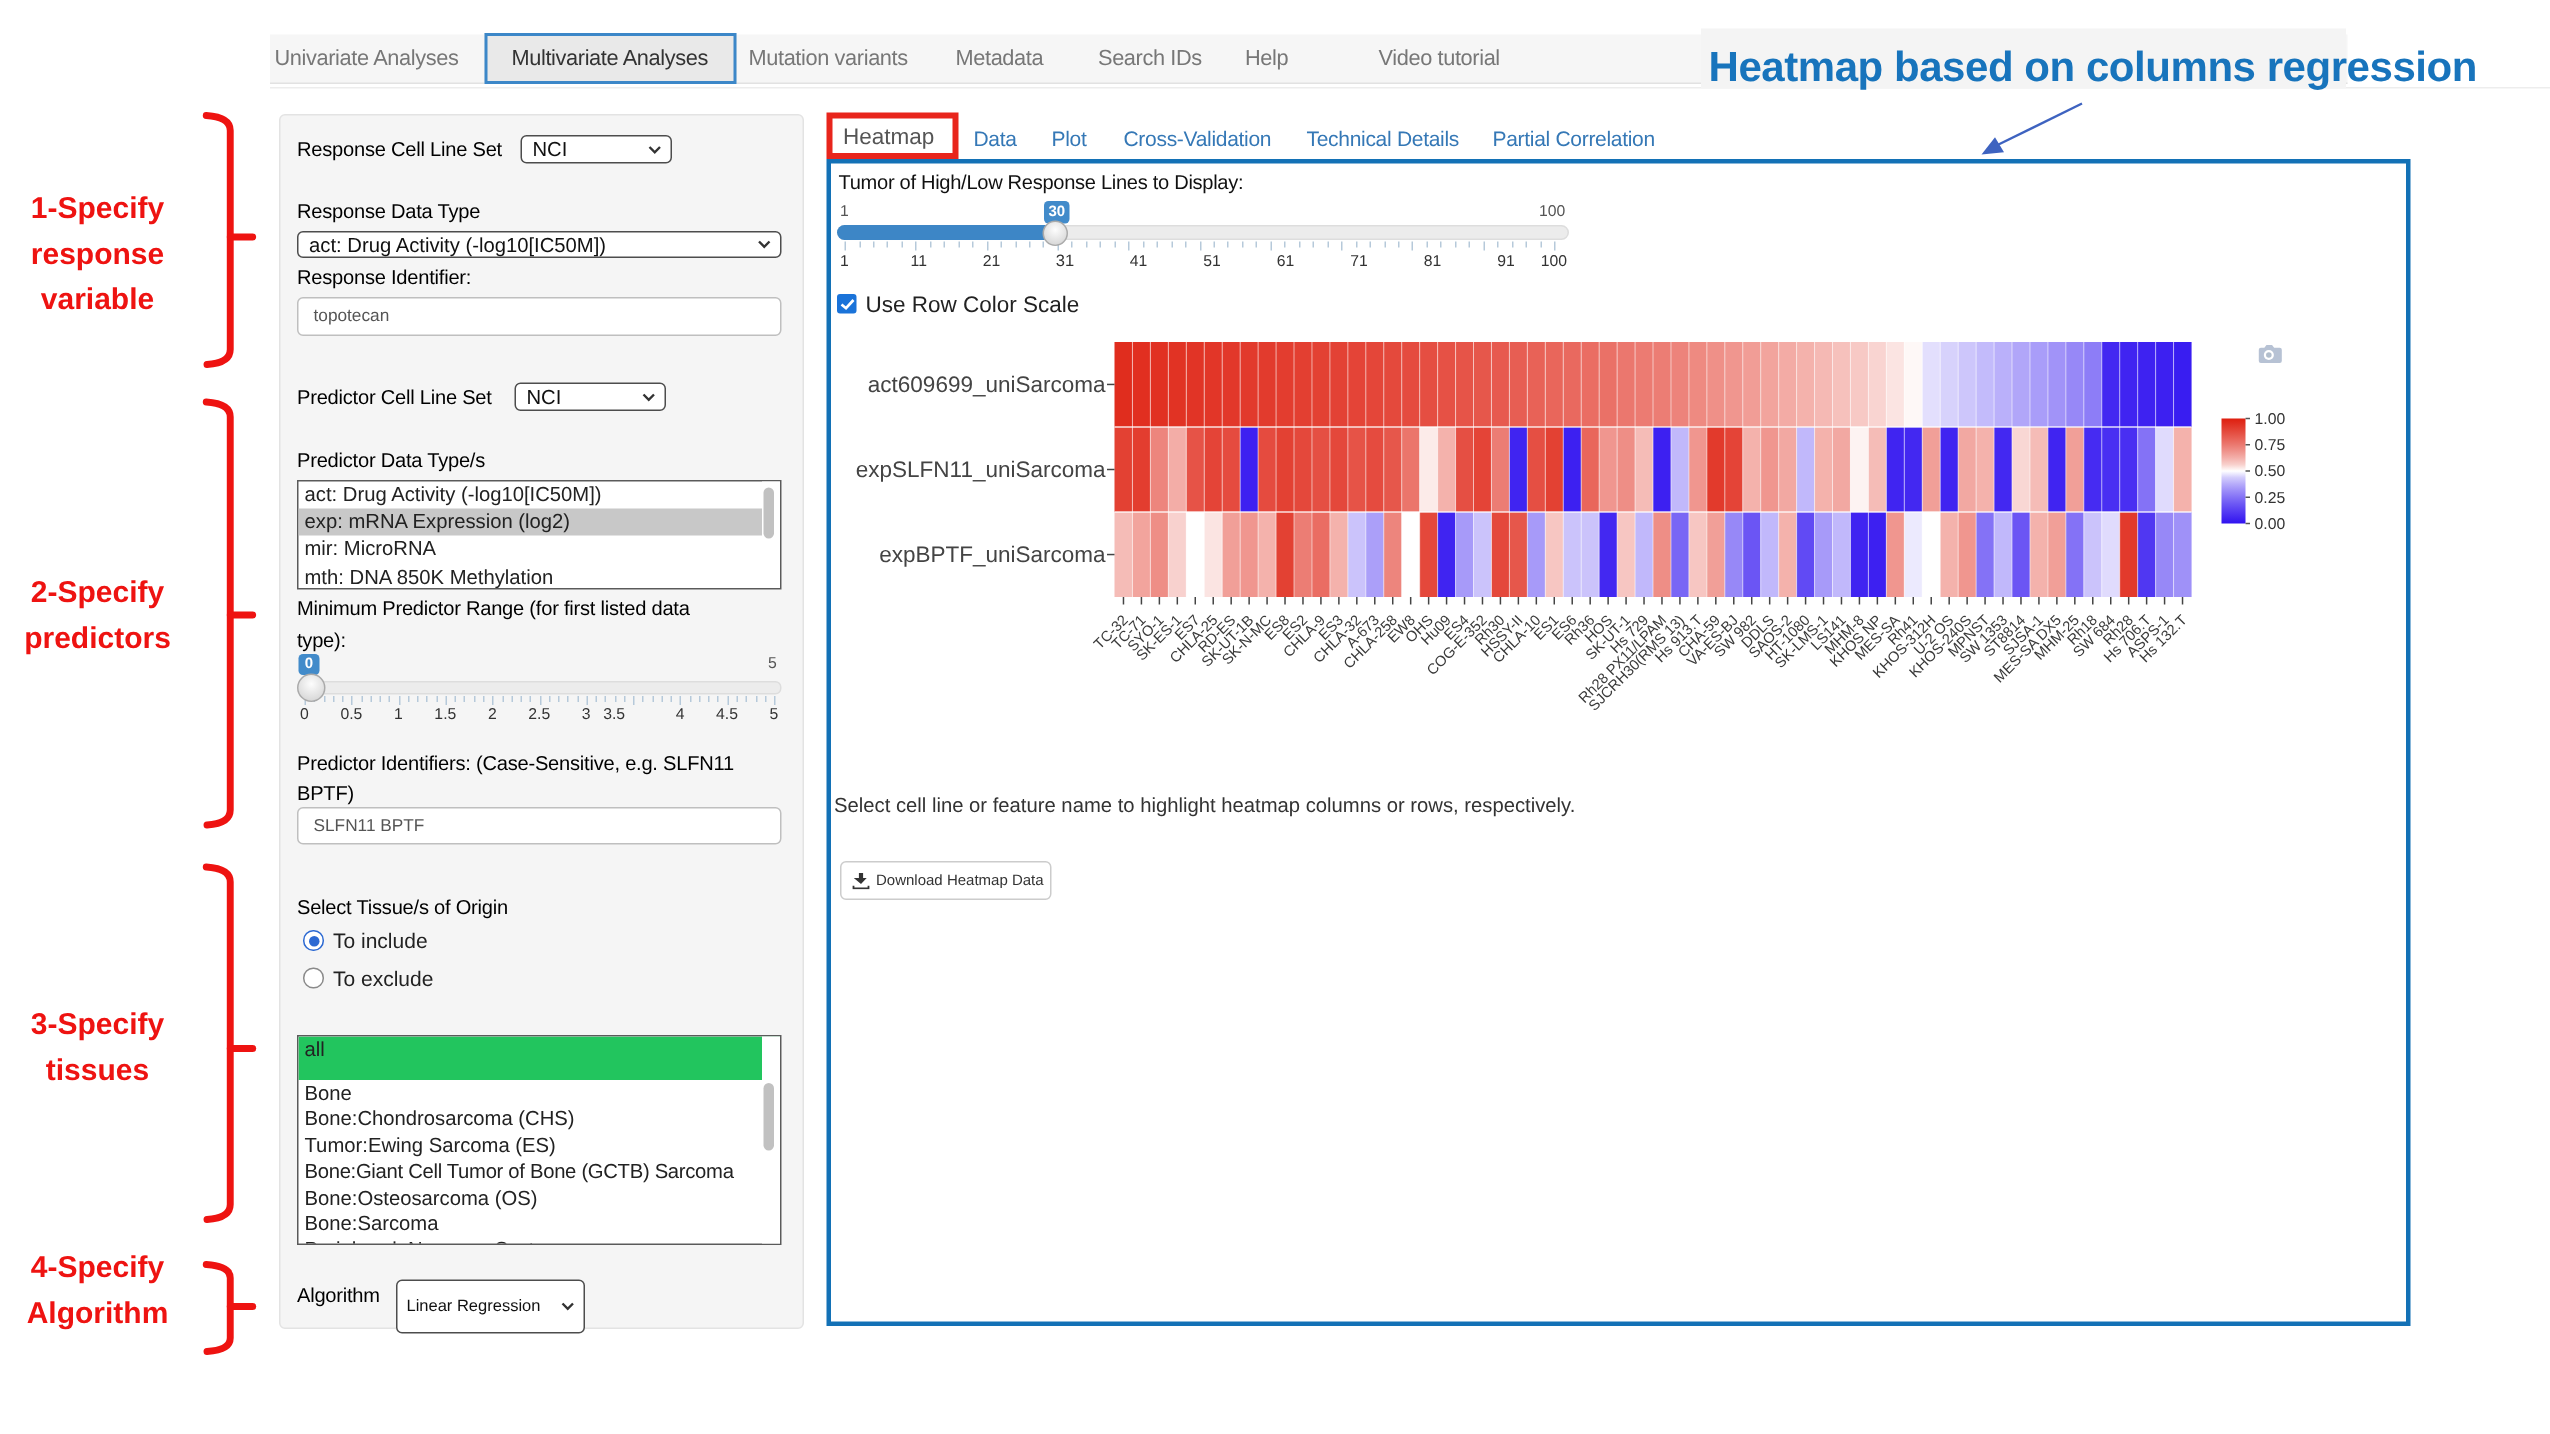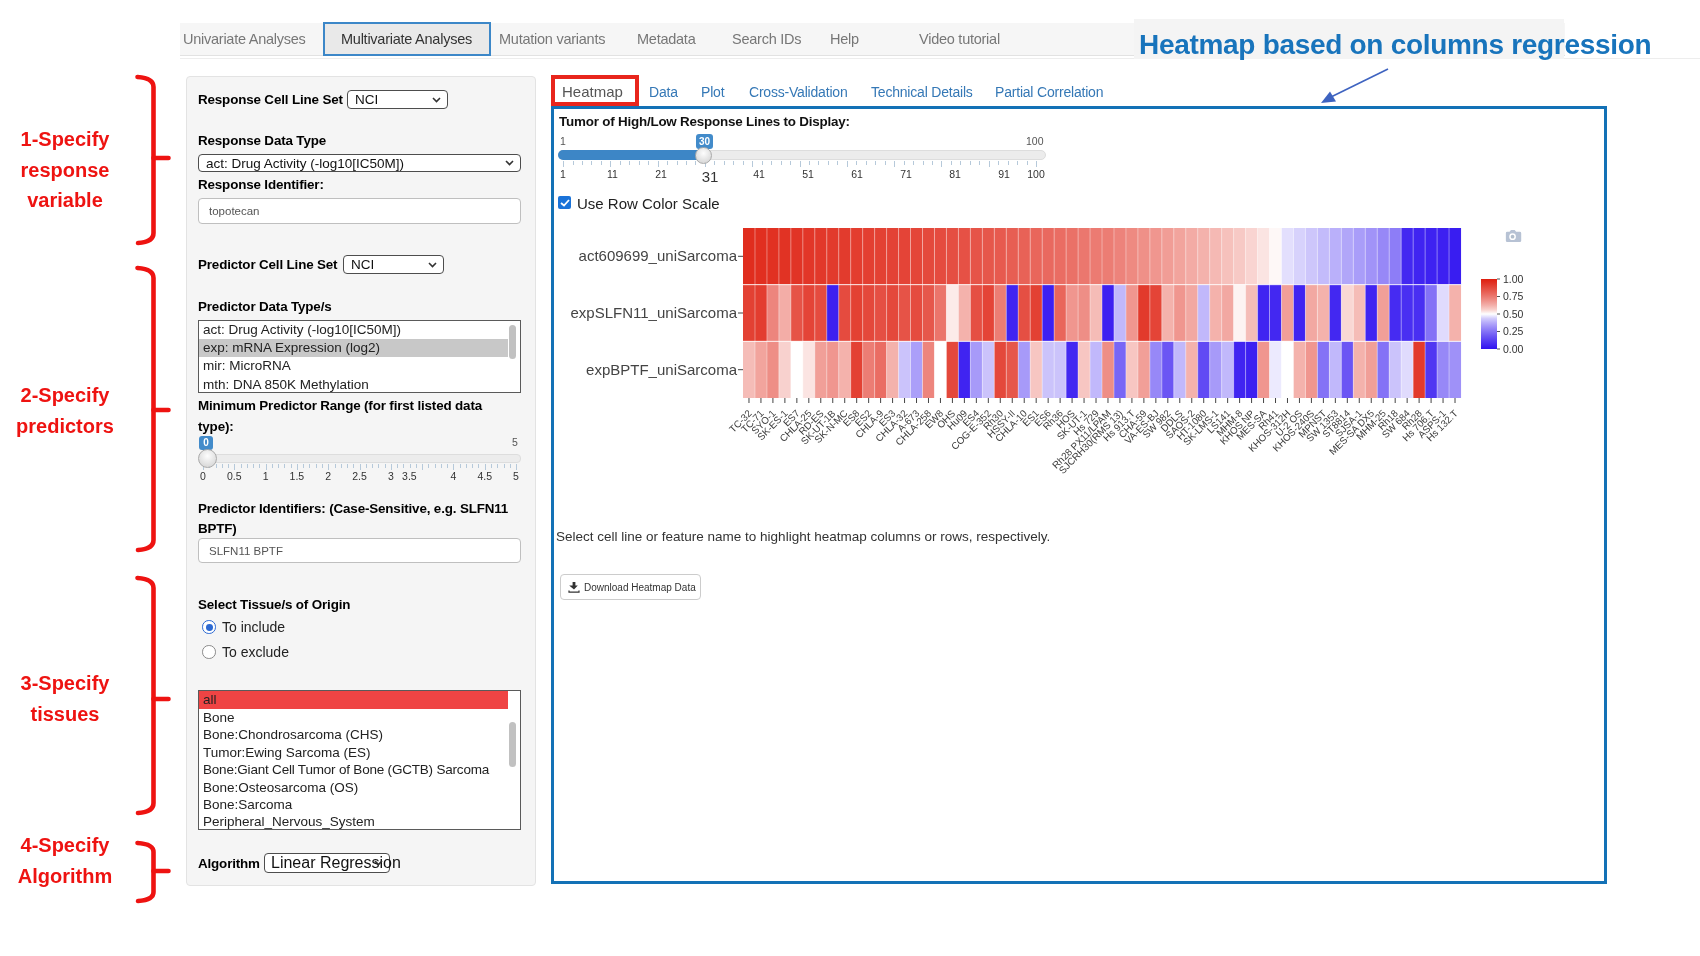--- a/index.html
+++ b/index.html
@@ -1,17 +1,17 @@
 <!DOCTYPE html>
 <html><head><meta charset="utf-8"><title>page</title>
 <style>
 *{margin:0;padding:0;box-sizing:border-box}
 body{font-family:"Liberation Sans",sans-serif;background:#fff;width:1700px;height:956px;position:relative;overflow:hidden}
 .abs{position:absolute}
-.lab{position:absolute;font-weight:bold;font-size:13.4px;letter-spacing:-0.15px;color:#000}
+.lab{position:absolute;font-weight:normal;font-size:13.4px;letter-spacing:-0.15px;color:#000}
 .sel{position:absolute;background:#fff;border:1px solid #4d4d4d;border-radius:4px;font-size:13.5px;color:#111;display:flex;align-items:center;padding-left:7px;white-space:nowrap}
 .chev{position:absolute;right:6px;top:50%;margin-top:-3px;width:9px;height:6px}
 .inp{position:absolute;background:#fff;border:1px solid #bfbfbf;border-radius:4px;font-size:11.5px;color:#555;display:flex;align-items:center;padding-left:10px}
 .lbox{position:absolute;background:#fff;border:1px solid #5a5a5a;overflow:hidden}
 .li{font-size:13.5px;color:#222;padding-left:4px;white-space:nowrap}
 .red{color:#ee1311;font-weight:bold;font-size:20px;line-height:30.5px;text-align:center;position:absolute}
 .nv{position:absolute;font-size:14.5px;letter-spacing:-0.25px;color:#777;top:31px}
 .tab{position:absolute;font-size:14px;letter-spacing:-0.2px;color:#3578b6;top:84px}
 </style></head><body>
 
@@ -137,33 +137,33 @@
 <div style="position:absolute;left:516.0px;top:470px;width:40px;margin-left:-20px;text-align:center;font-size:10.5px;color:#333">5</div>
 <div class="lab" style="left:198px;top:499px;width:330px;line-height:20px">Predictor Identifiers: (Case-Sensitive, e.g. SLFN11<br>BPTF)</div>
 <div class="inp" style="left:198px;top:538px;width:323px;height:25px">SLFN11 BPTF</div>
 <div class="lab" style="left:198px;top:597px">Select Tissue/s of Origin</div>
 <div class="abs" style="left:202px;top:620px;width:13.5px;height:13.5px;border:1.5px solid #2c69d2;border-radius:50%;background:#fff"></div>
 <div class="abs" style="left:205.8px;top:623.8px;width:6.9px;height:6.9px;background:#2c69d2;border-radius:50%"></div>
 <div class="abs" style="left:222px;top:619px;font-size:14px;color:#222">To include</div>
 <div class="abs" style="left:202px;top:645px;width:13.5px;height:13.5px;border:1.5px solid #8a8a8a;border-radius:50%;background:#fff"></div>
 <div class="abs" style="left:222px;top:644px;font-size:14px;color:#222">To exclude</div>
 <div class="lbox" style="left:198px;top:690px;width:323px;height:140px">
-<div class="li" style="height:18px;line-height:17.4px;background:#ef4444">all</div>
+<div class="li" style="height:29px;line-height:17.4px;background:#22c55e">all</div>
 <div class="li" style="height:17.4px;line-height:17.4px">Bone</div>
 <div class="li" style="height:17.4px;line-height:17.4px">Bone:Chondrosarcoma (CHS)</div>
 <div class="li" style="height:17.4px;line-height:17.4px">Tumor:Ewing Sarcoma (ES)</div>
 <div class="li" style="height:17.4px;line-height:17.4px;letter-spacing:-0.2px">Bone:Giant Cell Tumor of Bone (GCTB) Sarcoma</div>
 <div class="li" style="height:17.4px;line-height:17.4px">Bone:Osteosarcoma (OS)</div>
 <div class="li" style="height:17.4px;line-height:17.4px">Bone:Sarcoma</div>
 <div class="li" style="height:17.4px;line-height:17.4px">Peripheral_Nervous_System</div>
 </div>
 <div class="abs" style="left:508px;top:691px;width:12px;height:138px;background:#fff"></div>
 <div class="abs" style="left:509px;top:722px;width:7px;height:45px;background:#c1c1c1;border-radius:4px"></div>
 <div class="lab" style="left:198px;top:856px">Algorithm</div>
-<div class="sel" style="left:264px;top:853px;width:126px;height:20px;font-size:16px;padding-left:6px">Linear Regression<svg class="chev" viewBox="0 0 9 6">
+<div class="sel" style="left:264px;top:853px;width:126px;height:36px;font-size:11px;padding-left:6px">Linear Regression<svg class="chev" viewBox="0 0 9 6">
       <path d="M1,1 L4.5,4.5 L8,1" fill="none" stroke="#333" stroke-width="1.6"></path>
     </svg></div>
 
 <div class="abs" style="left:551px;top:106px;width:1056px;height:778px;border:3px solid #1371b6"></div>
 <div class="abs" style="left:551px;top:75px;width:88px;height:31px;border:4px solid #e8251c"></div>
 <div class="abs" style="left:562px;top:83px;font-size:15px;color:#555">Heatmap</div>
 <div class="tab" style="left:649px">Data</div>
 <div class="tab" style="left:701px">Plot</div>
 <div class="tab" style="left:749px">Cross-Validation</div>
 <div class="tab" style="left:871px">Technical Details</div>
@@ -222,21 +222,21 @@
 <div style="position:absolute;left:988.7px;top:161px;width:1px;height:6px;background:#b6c9da"></div>
 <div style="position:absolute;left:998.2px;top:161px;width:1px;height:4px;background:#b6c9da"></div>
 <div style="position:absolute;left:1007.6px;top:161px;width:1px;height:4px;background:#b6c9da"></div>
 <div style="position:absolute;left:1017.1px;top:161px;width:1px;height:4px;background:#b6c9da"></div>
 <div style="position:absolute;left:1026.5px;top:161px;width:1px;height:4px;background:#b6c9da"></div>
 <div style="position:absolute;left:1036.0px;top:161px;width:1px;height:6px;background:#b6c9da"></div>
 <div class="abs" style="left:695px;top:147px;width:17px;height:17px;background:radial-gradient(circle at 50% 35%,#fdfdfd,#cfcfcf);border:1px solid #aaa;border-radius:50%"></div>
 <div style="position:absolute;left:563.0px;top:168px;width:40px;margin-left:-20px;text-align:center;font-size:10.5px;color:#333">1</div>
 <div style="position:absolute;left:612.5px;top:168px;width:40px;margin-left:-20px;text-align:center;font-size:10.5px;color:#333">11</div>
 <div style="position:absolute;left:661.0px;top:168px;width:40px;margin-left:-20px;text-align:center;font-size:10.5px;color:#333">21</div>
-<div style="position:absolute;left:710.0px;top:168px;width:40px;margin-left:-20px;text-align:center;font-size:15px;color:#333">31</div>
+<div style="position:absolute;left:710.0px;top:168px;width:40px;margin-left:-20px;text-align:center;font-size:11px;color:#333">31</div>
 <div style="position:absolute;left:759.0px;top:168px;width:40px;margin-left:-20px;text-align:center;font-size:10.5px;color:#333">41</div>
 <div style="position:absolute;left:808.0px;top:168px;width:40px;margin-left:-20px;text-align:center;font-size:10.5px;color:#333">51</div>
 <div style="position:absolute;left:857.0px;top:168px;width:40px;margin-left:-20px;text-align:center;font-size:10.5px;color:#333">61</div>
 <div style="position:absolute;left:906.0px;top:168px;width:40px;margin-left:-20px;text-align:center;font-size:10.5px;color:#333">71</div>
 <div style="position:absolute;left:955.0px;top:168px;width:40px;margin-left:-20px;text-align:center;font-size:10.5px;color:#333">81</div>
 <div style="position:absolute;left:1004.0px;top:168px;width:40px;margin-left:-20px;text-align:center;font-size:10.5px;color:#333">91</div>
 <div style="position:absolute;left:1036.0px;top:168px;width:40px;margin-left:-20px;text-align:center;font-size:10.5px;color:#333">100</div>
 <div class="abs" style="left:558px;top:196px;width:13px;height:13px;background:#1a73d9;border-radius:2px"></div>
 <svg class="abs" style="left:560px;top:199px" width="10" height="8" viewBox="0 0 10 8">
     <path d="M1,4 L4,6.5 L9,1" fill="none" stroke="#fff" stroke-width="1.8"></path>

